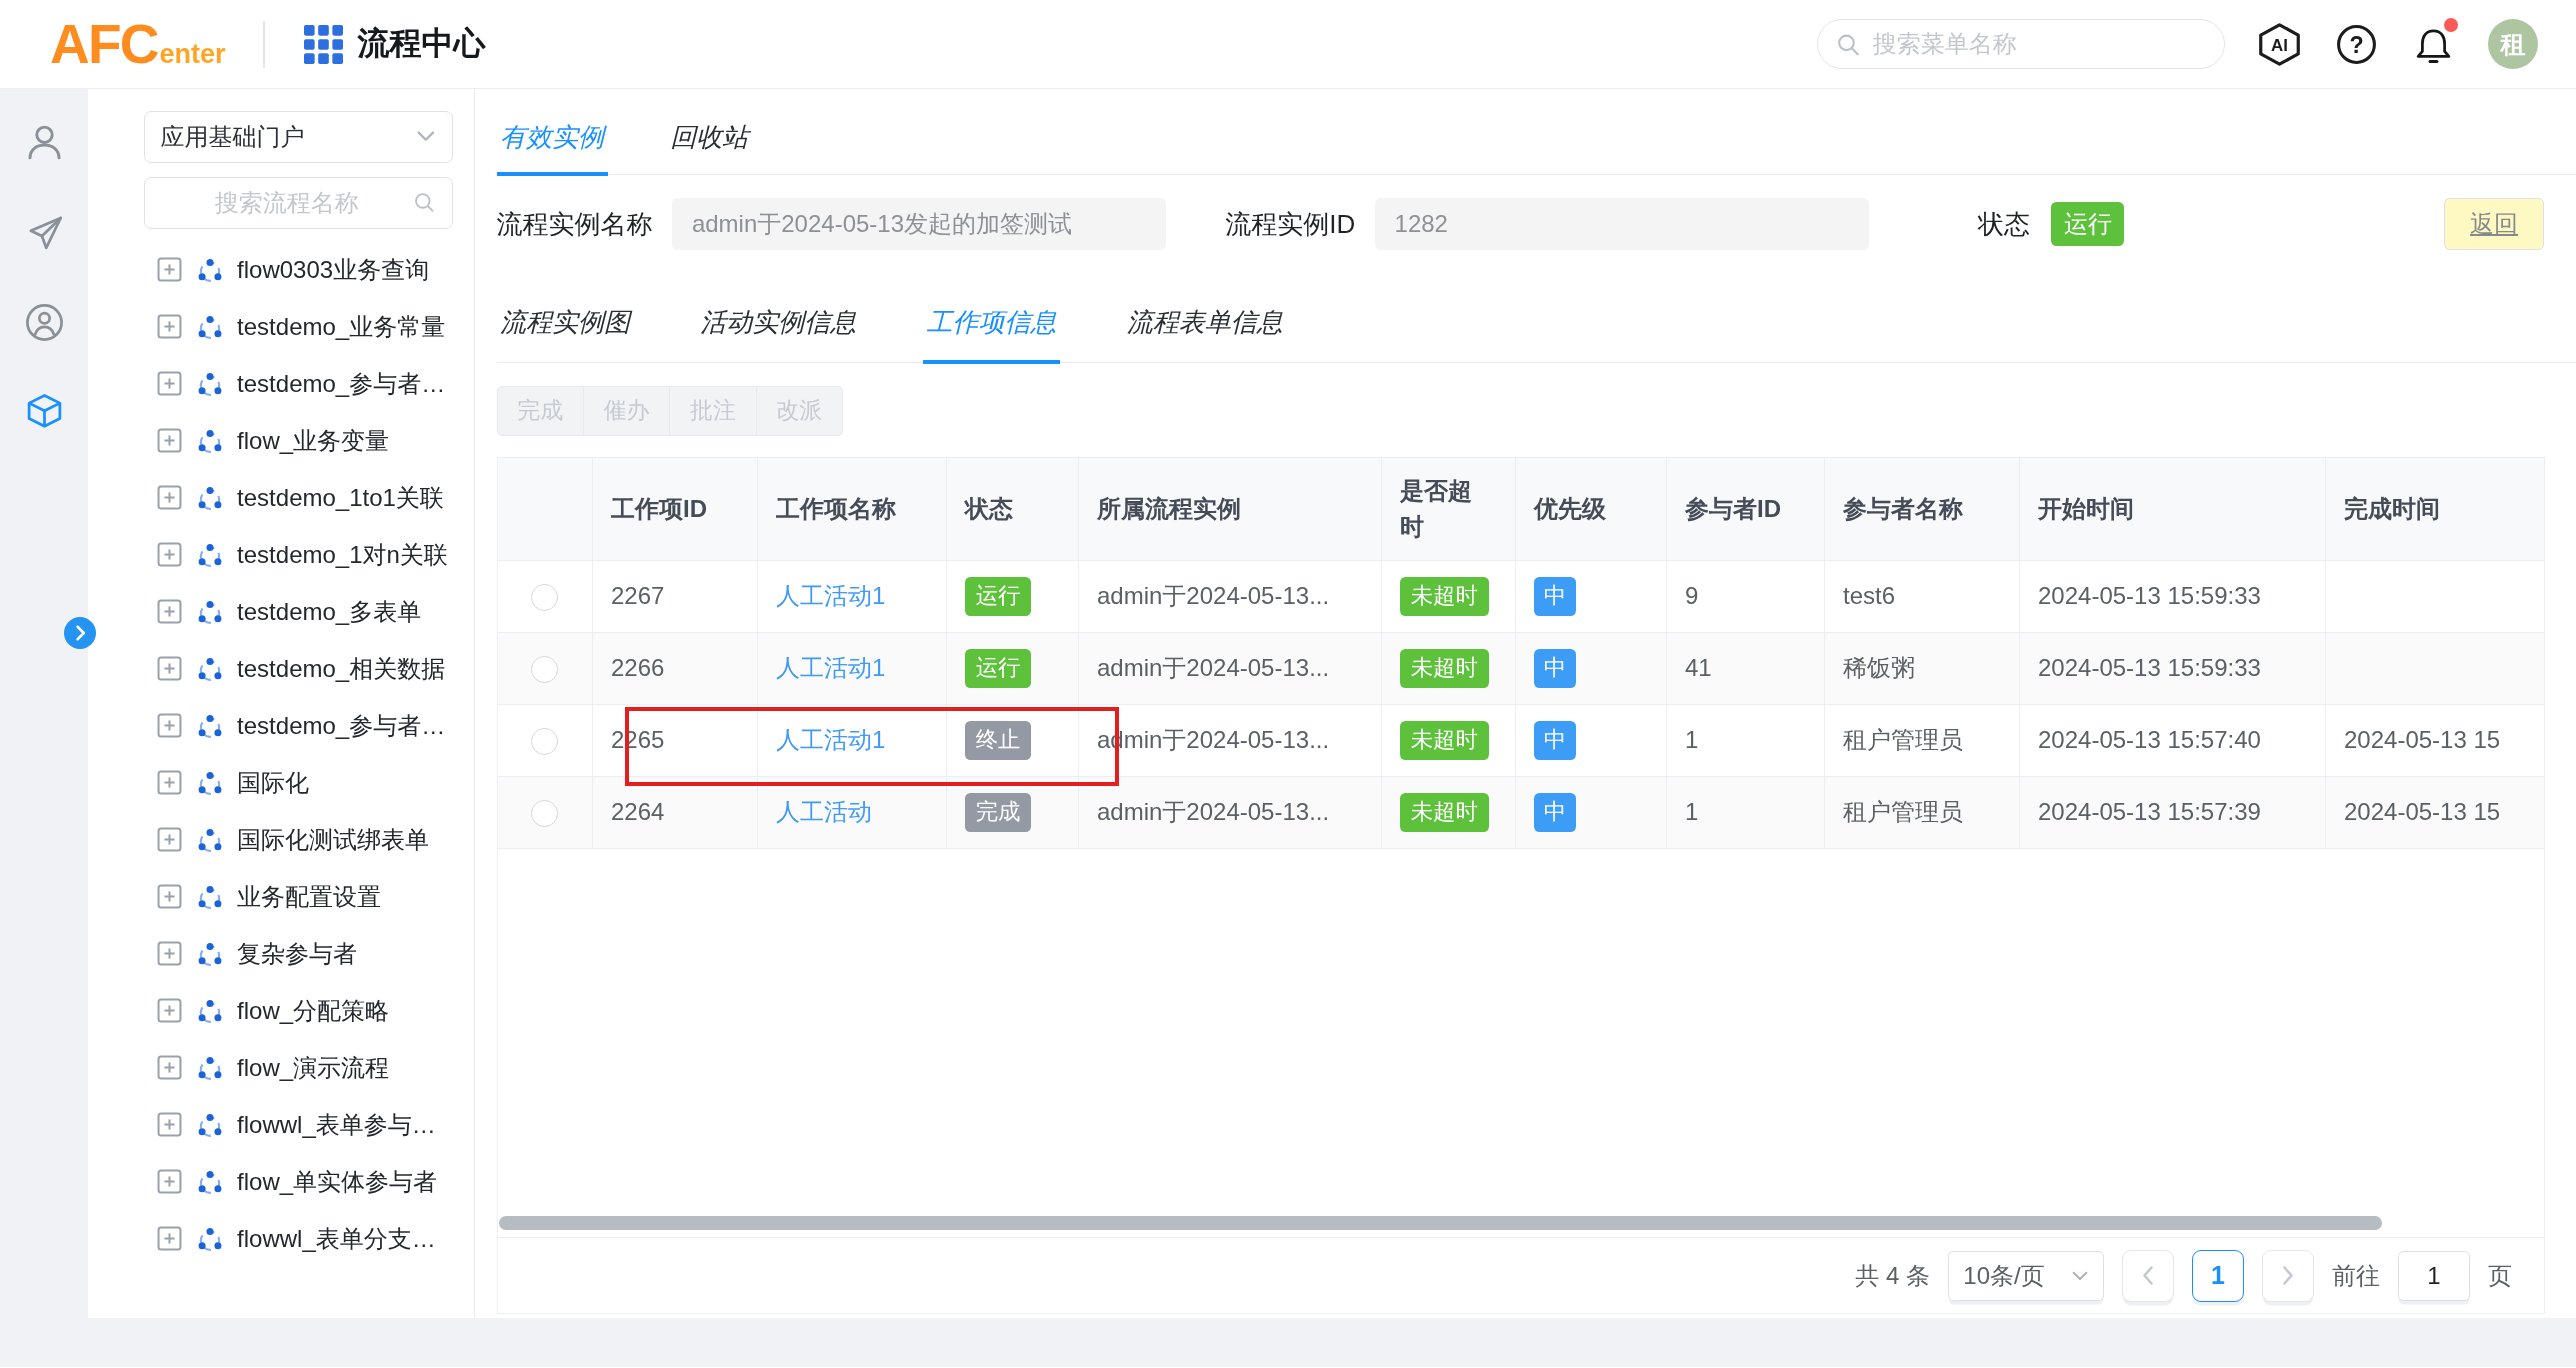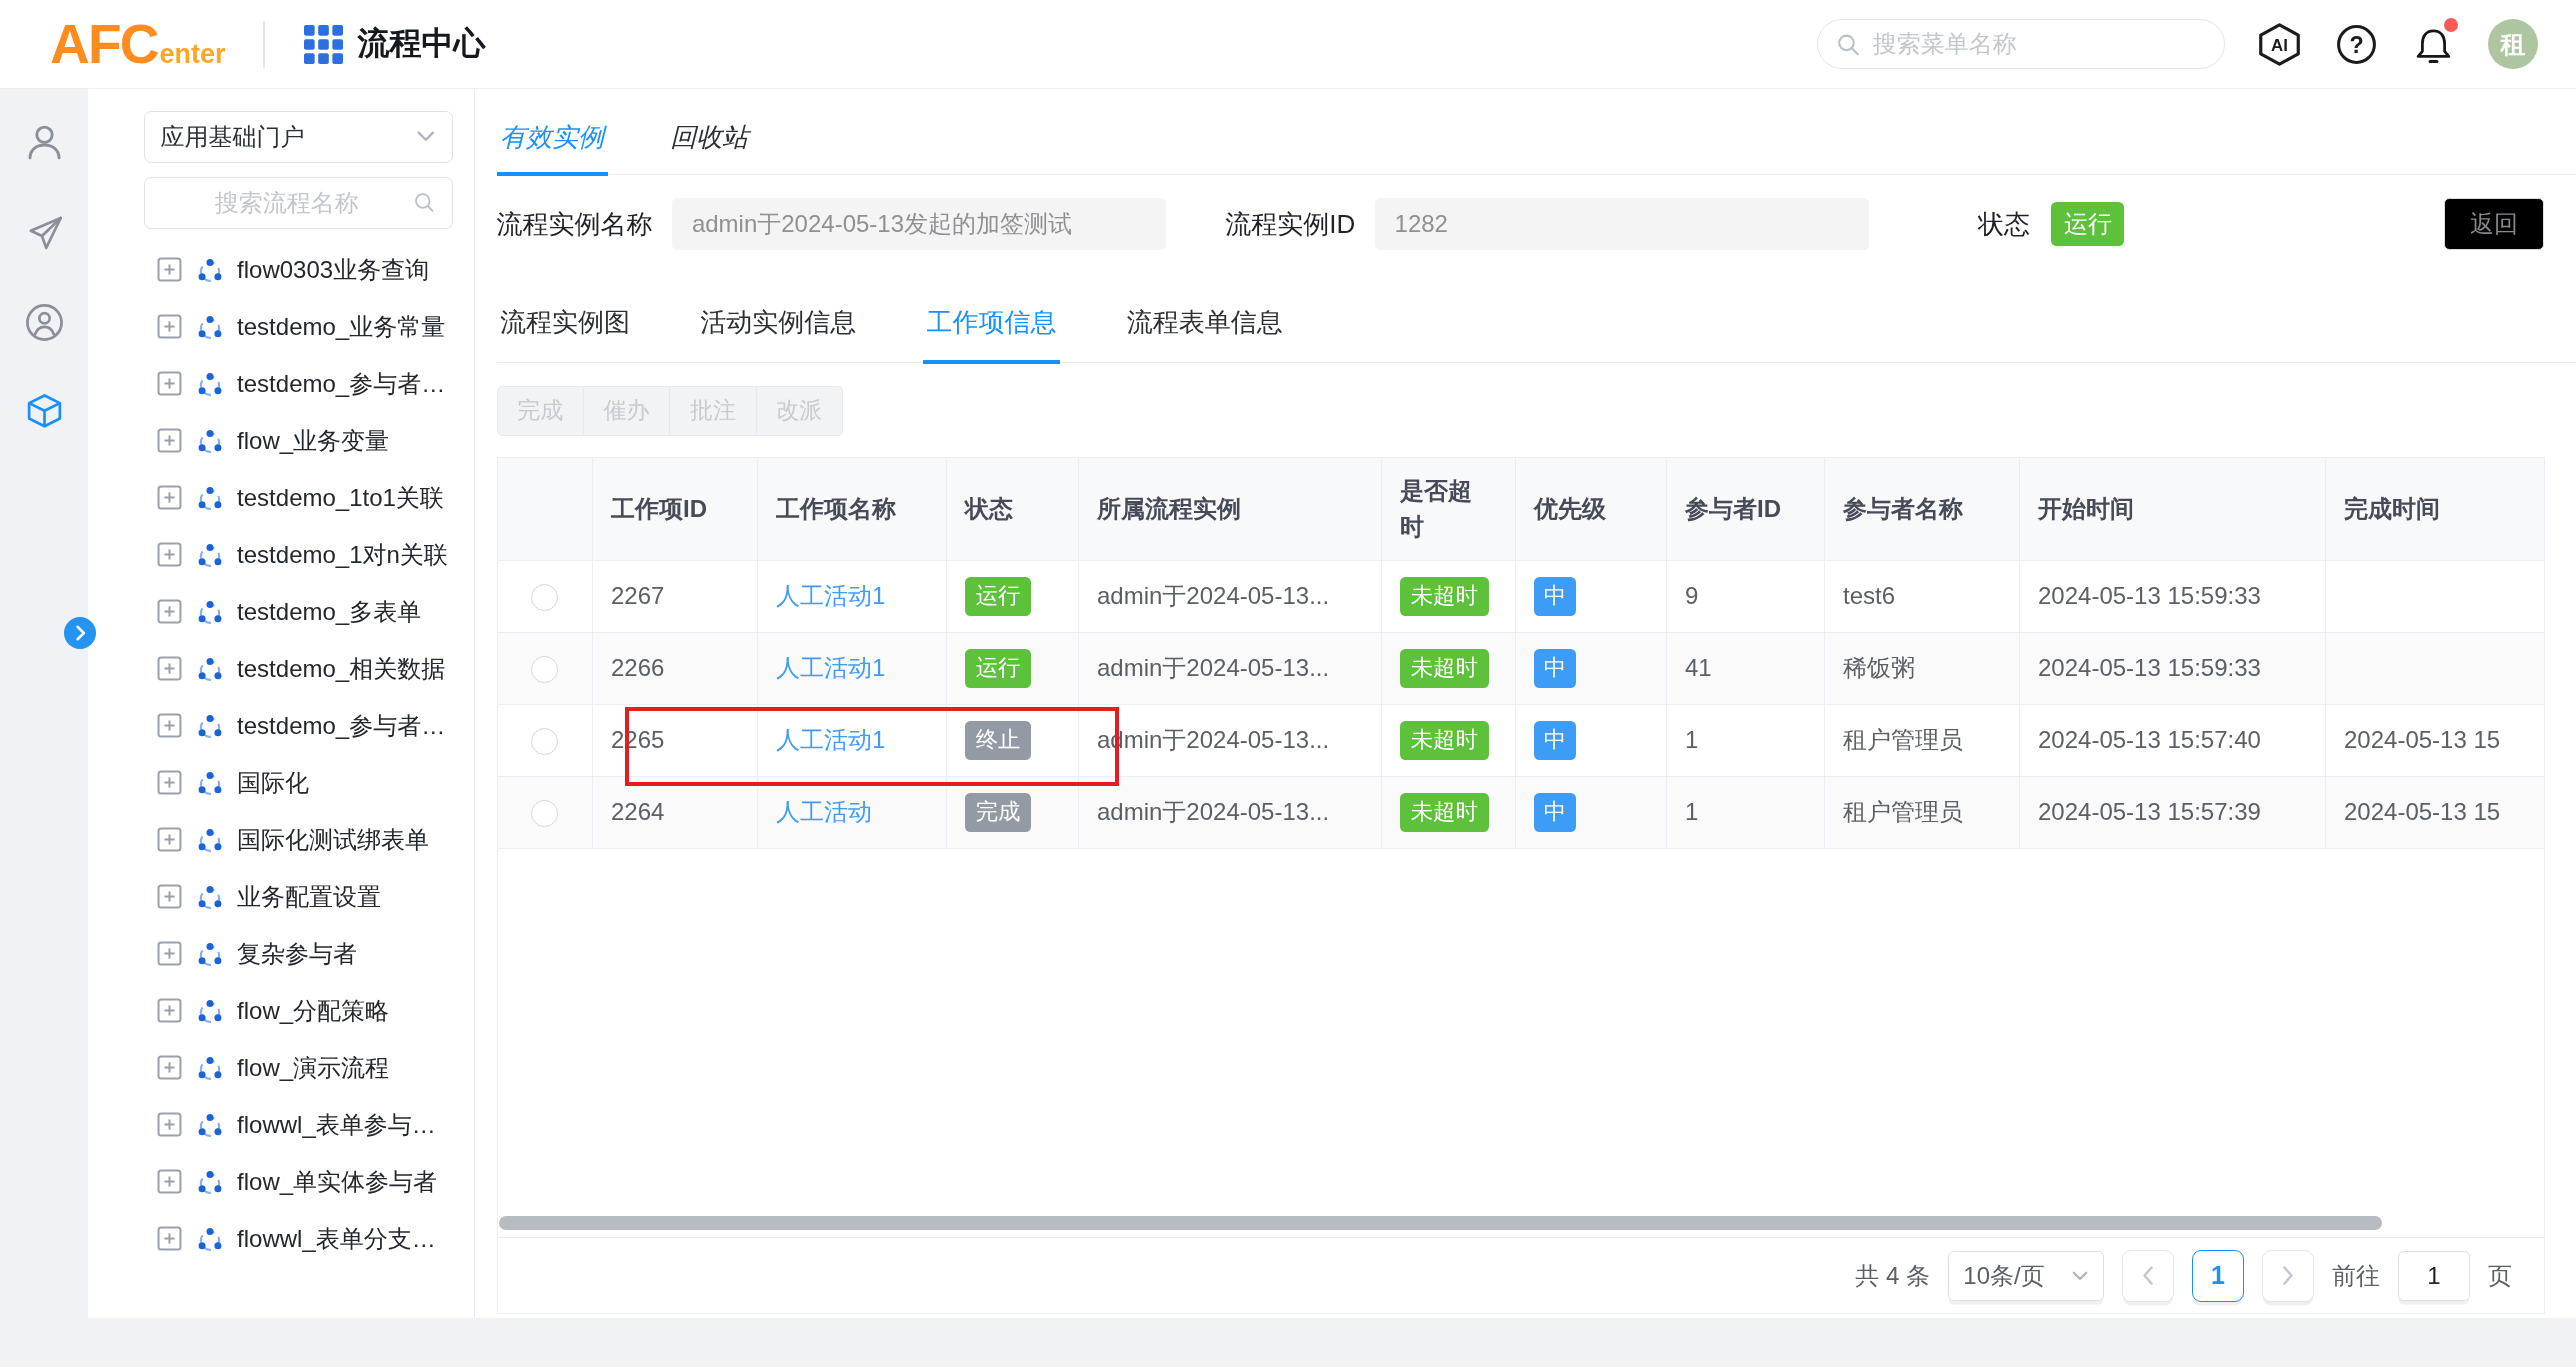--- a/index.html
+++ b/index.html
@@ -54,25 +54,25 @@
   .tab.active{color:#1890ff;}
   .tab.active::after{content:"";position:absolute;left:0;right:0;bottom:-1.8px;height:3.6px;background:#1890ff;}
 
   .form-row{display:flex;align-items:center;margin-top:23px;padding-right:32px;}
   .f-label{font-size:26px;color:#1f2329;margin-right:19.7px;white-space:nowrap;}
   .f-input{width:494px;height:52px;background:#f4f4f5;border:none;border-radius:5.4px;padding:0 19.7px;
            font-size:24px;color:#8d9095;box-sizing:border-box;font-family:inherit;outline:none;}
   .ml{margin-left:59px;}
   .status-wrap{margin-left:109px;display:flex;align-items:center;gap:21.5px;}
   .badge-green-lg{background:#5ec13c;color:#fff;font-size:24px;padding:6.3px 12.5px;border-radius:5.4px;}
-  .back-btn{margin-left:auto;width:100px;height:52px;border:1.8px solid #dcdfe4;border-radius:5.4px;background:#000000;
-            font-size:24px;color:#85888d;display:flex;align-items:center;justify-content:center;cursor:pointer;}
+  .back-btn{margin-left:auto;width:100px;height:52px;border:1.8px solid #dcdfe4;border-radius:5.4px;background:#fef9c3;
+            font-size:24px;color:#85888d;display:flex;align-items:center;justify-content:center;cursor:pointer;text-decoration:underline;}
 
   .detail-tabs{display:flex;gap:63px;border-bottom:1.8px solid #e9ecf0;margin-top:41px;}
-  .detail-tabs .tab{padding:14.3px 3.6px 21.5px;}
+  .detail-tabs .tab{padding:14.3px 3.6px 21.5px;font-style:italic;}
 
   .actions{margin-top:23px;display:flex;}
   .action-btn{min-width:86px;height:50px;background:#f2f3f5;border:0.9px solid #e7e9ee;border-left-width:0;
         color:#c6cad1;font-size:23px;display:flex;align-items:center;justify-content:center;padding:0 19.7px;box-sizing:border-box;}
   .action-btn:first-child{border-left-width:0.9px;border-radius:5.4px 0 0 5.4px;}
   .action-btn:last-child{border-radius:0 5.4px 5.4px 0;}
 
   
   .table-wrap{margin-top:21.5px;margin-right:31px;border:0.9px solid #ebeef5;flex:1;display:flex;flex-direction:column;
         overflow:hidden;box-sizing:border-box;position:relative;background:#fff;}

